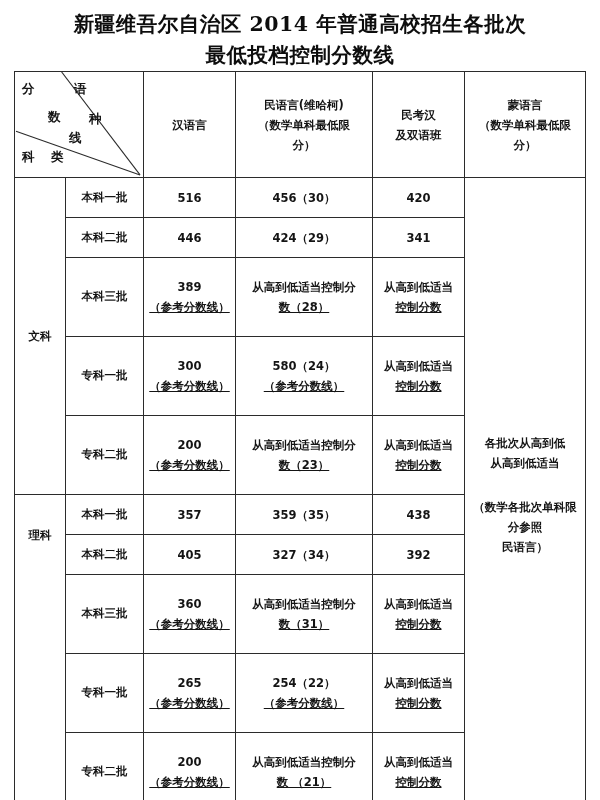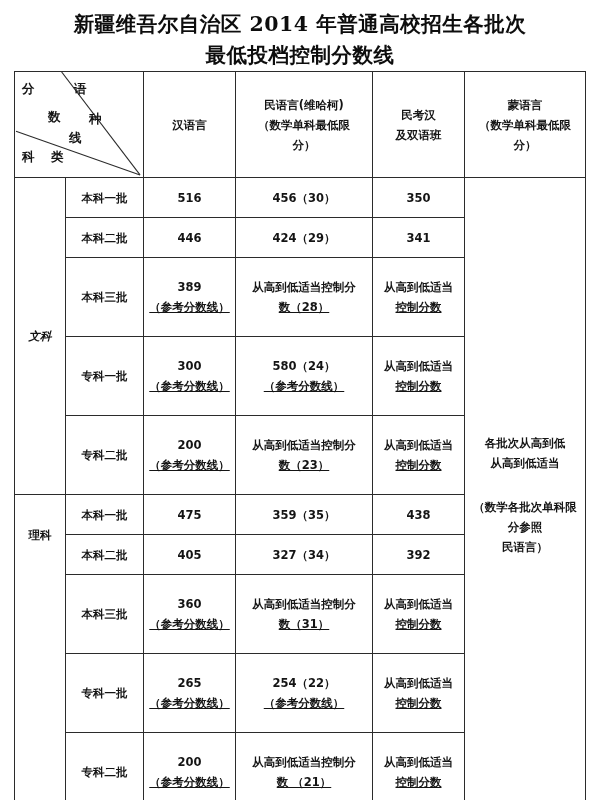--- a/index.html
+++ b/index.html
@@ -107,24 +107,24 @@
   td.corner .lbl-zhong { left: 74px; top: 40px; }
   td.corner .lbl-xian  { left: 54px; top: 59px; }
   td.corner .lbl-ke    { left: 7px;  top: 78px; }
   td.corner .lbl-lei   { left: 36px; top: 78px; }
 
   
   td.branch {
     font-size: 12.5px;
     font-weight: bold;
   }
-  td.branch.wenke   { vertical-align: middle; font-style: italic; }
+  td.branch.wenke   { vertical-align: middle; }
   td.branch.like    { vertical-align: top; padding-top: 30px; }
 
-  td.batch { font-size: 12px; }
+  td.batch { font-size: 12px; font-family: Liberation Mono, monospace; }
 
   
   td.val { font-size: 12px; font-weight: bold; }
   td.val .v   { display: block; white-space: nowrap; }
   td.val .sub { display: block; white-space: nowrap; text-decoration: underline; }
   td.val.two  { height: 74px; text-align: center; }
   td.val.one  { height: 35px; }
 
   
   td.meng {
@@ -197,21 +197,21 @@
         <tr>
           <td class="branch wenke" rowspan="5">文科</td>
           <td class="batch">本科一批</td>
           <td class="val one">
             <span class="v">516</span>
           </td>
           <td class="val one">
             <span class="v">456（30）</span>
           </td>
           <td class="val one">
-            <span class="v">350</span>
+            <span class="v">420</span>
           </td>
           <td class="meng" rowspan="10">
             <span class="mg">各批次从高到低</span>
             <span class="mg">从高到低适当</span>
             <span class="gap"></span>
             <span class="mg">（数学各批次单科限</span>
             <span class="mg">分参照</span>
             <span class="mg">民语言）</span>
           </td>
         </tr>
@@ -274,21 +274,21 @@
           <td class="val two">
             <span class="v">从高到低适当</span>
             <span class="sub">控制分数</span>
           </td>
         </tr>
 
         <tr>
           <td class="branch like" rowspan="5">理科</td>
           <td class="batch">本科一批</td>
           <td class="val one">
-            <span class="v">475</span>
+            <span class="v">357</span>
           </td>
           <td class="val one">
             <span class="v">359（35）</span>
           </td>
           <td class="val one">
             <span class="v">438</span>
           </td>
         </tr>
 
         <tr>

